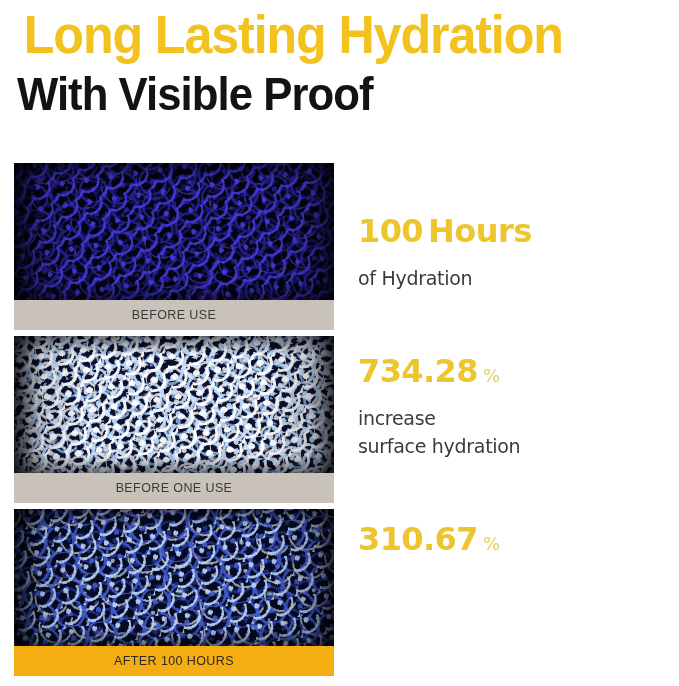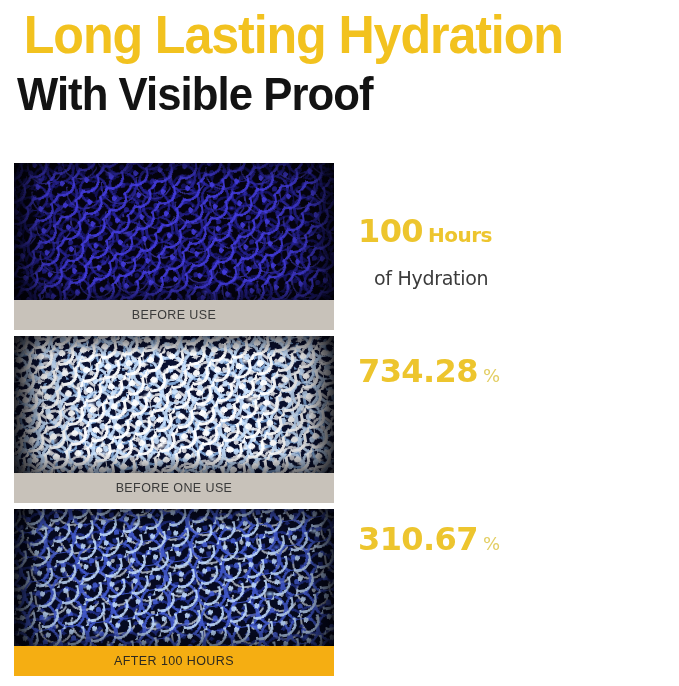--- a/index.html
+++ b/index.html
@@ -214,38 +214,37 @@
     font-family: "DejaVu Sans", sans-serif;
     font-weight: bold;
     font-size: 32px;
     line-height: 36px;
     letter-spacing: -0.6px;
     color: #EDC52E;
     white-space: nowrap;
   }
   .stat-unit {
     font-weight: bold;
-    font-size: 20px;
+    font-size: 32px;
     letter-spacing: -0.5px;
     margin-left: 5px;
   }
   .stat-suffix {
     font-weight: normal;
     font-size: 18px;
     color: #E3CE63;
     letter-spacing: 0;
   }
   .stat-desc {
     font-family: "DejaVu Sans", sans-serif;
     font-size: 19px;
     line-height: 28px;
     color: #3b3b3b;
     margin-top: 10px;
     letter-spacing: -0.3px;
-    margin-left: 16px;
   }
   .stat-desc .hl { color: #E0C552; }
 </style>
 </head>
 <body>
 
 <div class="headline-block">
   <div class="headline-1">Long Lasting Hydration</div>
   <div class="headline-2">With Visible Proof</div>
 </div>
@@ -289,20 +288,23 @@
     </div>
     <div class="stat-desc">
       <span>of Hydration</span><span class="hl"></span>
     </div>
   </div>
 
   <div class="stat-block" id="stat-1">
     <div class="stat-value">
       <span>734.28</span><span class="stat-unit"></span><span class="stat-suffix">%</span>
     </div>
+    <div class="stat-desc">
+      <span>increase<br>surface hydration</span><span class="hl"></span>
+    </div>
   </div>
 
   <div class="stat-block" id="stat-2">
     <div class="stat-value">
       <span>310.67</span><span class="stat-unit"></span><span class="stat-suffix">%</span>
     </div>
   </div>
 
 </div>
 

